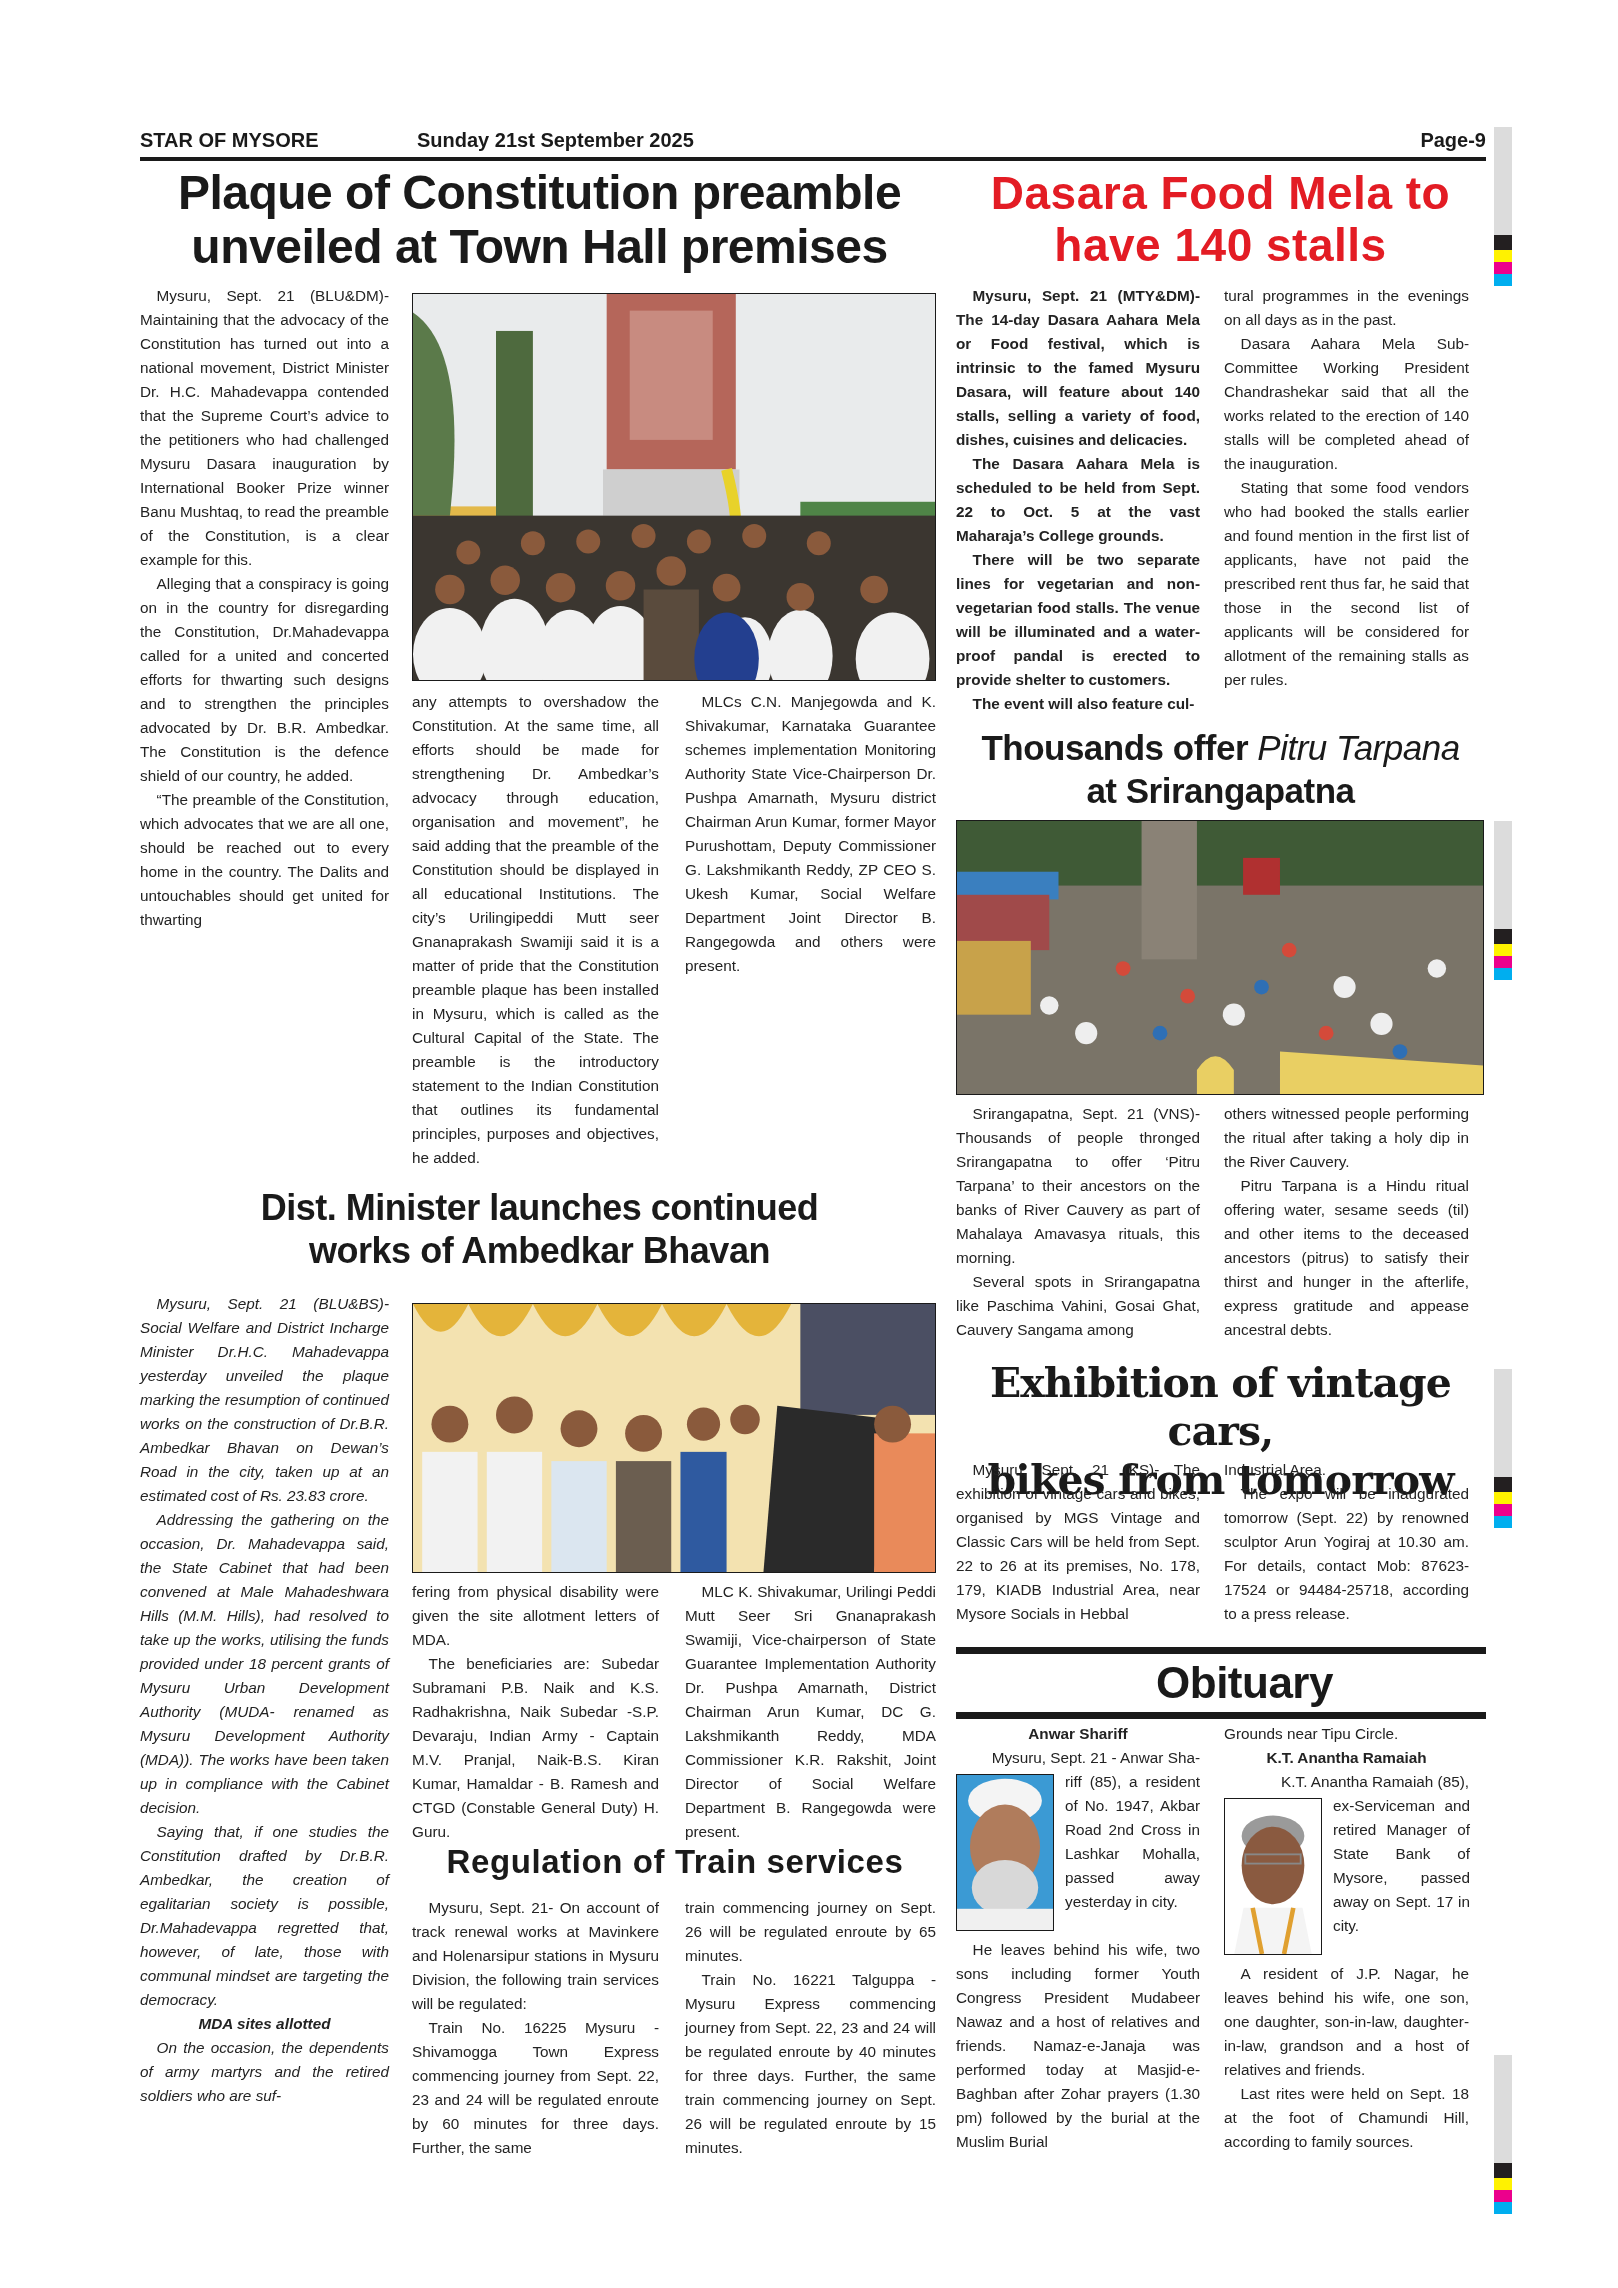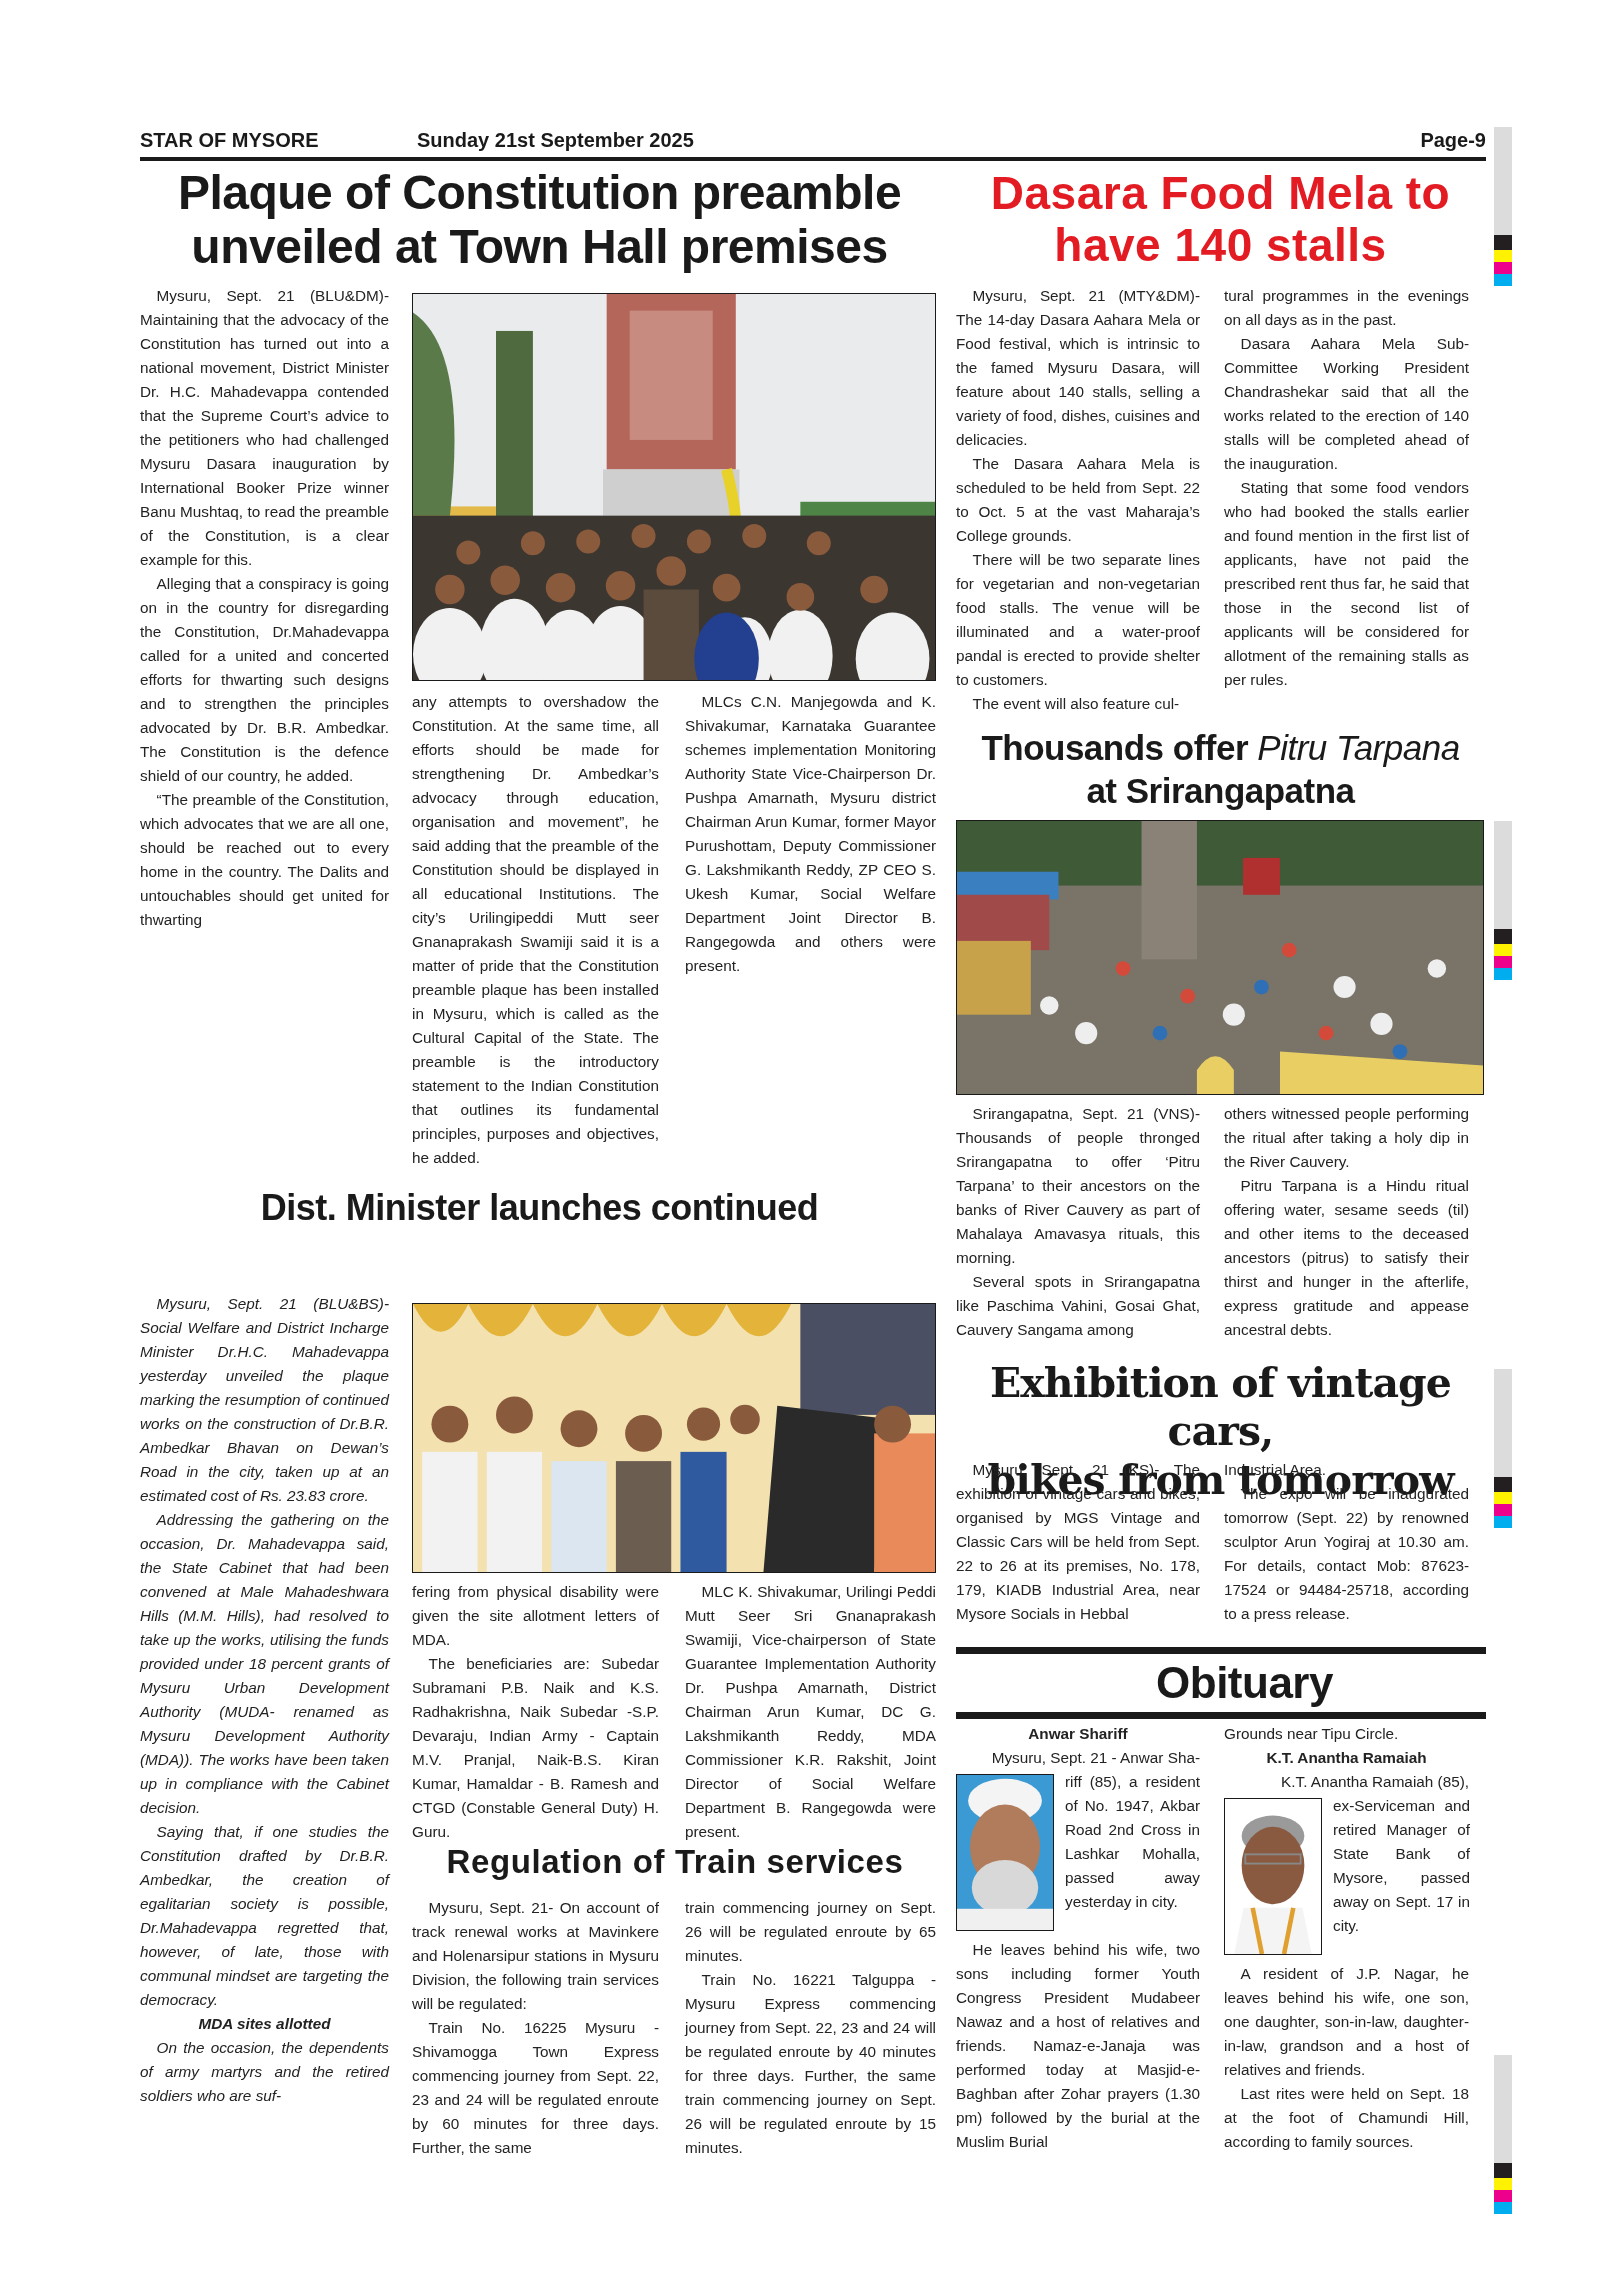--- a/index.html
+++ b/index.html
@@ -139,21 +139,21 @@
   <p class="noindent">any attempts to overshadow the Constitution. At the same time, all efforts should be made for strengthening Dr. Ambedkar’s advocacy through education, organisation and movement”, he said adding that the preamble of the Constitution should be displayed in all educational Institutions. The city’s Urilingipeddi Mutt seer Gnanaprakash Swamiji said it is a matter of pride that the Constitution preamble plaque has been installed in Mysuru, which is called as the Cultural Capital of the State. The preamble is the introductory statement to the Indian Constitution that outlines its fundamental principles, purposes and objectives, he added.</p>
 </div>
 <div class="abs col" style="top:690px; left:685px; width:251px;">
   <p>MLCs C.N. Manjegowda and K. Shivakumar, Karnataka Guarantee schemes implementation Monitoring Authority State Vice-Chairperson Dr. Pushpa Amarnath, Mysuru district Chairman Arun Kumar, former Mayor Purushottam, Deputy Commissioner G. Lakshmikanth Reddy, ZP CEO S. Ukesh Kumar, Social Welfare Department Joint Director B. Rangegowda and others were present.</p>
 </div>
 
 <div class="abs headline h-food">
   <div>Dasara Food Mela to</div>
   <div>have 140 stalls</div>
 </div>
-<div class="abs col" style="top:284px; left:956px; width:244px;">
+<div class="abs col" style="top:284px; left:956px; width:244px;font-weight:bold;">
   <p>Mysuru, Sept. 21 (MTY&amp;DM)- The 14-day Dasara Aahara Mela or Food festival, which is intrinsic to the famed Mysuru Dasara, will feature about 140 stalls, selling a variety of food, dishes, cuisines and delicacies.</p>
   <p>The Dasara Aahara Mela is scheduled to be held from Sept. 22 to Oct. 5 at the vast Maharaja’s College grounds.</p>
   <p>There will be two separate lines for vegetarian and non-vegetarian food stalls. The venue will be illuminated and a water-proof pandal is erected to provide shelter to customers.</p>
   <p>The event will also feature cul-</p>
 </div>
 <div class="abs col" style="top:284px; left:1224px; width:245px;">
   <p class="noindent">tural programmes in the evenings on all days as in the past.</p>
   <p>Dasara Aahara Mela Sub-Committee Working President Chandrashekar said that all the works related to the erection of 140 stalls will be completed ahead of the inauguration.</p>
   <p>Stating that some food vendors who had booked the stalls earlier and found mention in the first list of applicants, have not paid the prescribed rent thus far, he said that those in the second list of applicants will be considered for allotment of the remaining stalls as per rules.</p>
 </div>
@@ -253,20 +253,21 @@
       </svg>
     </div>
     <div style="position:absolute; left:109px; top:0; width:137px; text-align:justify;">ex-Serviceman and retired Manager of State Bank of Mysore, passed away on Sept. 17 in city.</div>
   </div>
   <p>A resident of J.P. Nagar, he leaves behind his wife, one son, one daughter, son-in-law, daughter-in-law, grandson and a host of relatives and friends.</p>
   <p>Last rites were held on Sept. 18 at the foot of Chamundi Hill, according to family sources.</p>
 </div>
 
 <div class="abs headline h-ambed">
   <div>Dist. Minister launches continued</div>
+  <div>works of Ambedkar Bhavan</div>
 </div>
 <div class="abs col" style="top:1292px; left:140px; width:249px;font-style:italic;">
   <p>Mysuru, Sept. 21 (BLU&amp;BS)- Social Welfare and District Incharge Minister Dr.H.C. Mahadevappa yesterday unveiled the plaque marking the resumption of continued works on the construction of Dr.B.R. Ambedkar Bhavan on Dewan’s Road in the city, taken up at an estimated cost of Rs. 23.83 crore.</p>
   <p>Addressing the gathering on the occasion, Dr. Mahadevappa said, the State Cabinet that had been convened at Male Mahadeshwara Hills (M.M. Hills), had resolved to take up the works, utilising the funds provided under 18 percent grants of Mysuru Urban Development Authority (MUDA- renamed as Mysuru Development Authority (MDA)). The works have been taken up in compliance with the Cabinet decision.</p>
   <p>Saying that, if one studies the Constitution drafted by Dr.B.R. Ambedkar, the creation of egalitarian society is possible, Dr.Mahadevappa regretted that, however, of late, those with communal mindset are targeting the democracy.</p>
   <div class="sub">MDA sites allotted</div>
   <p>On the occasion, the dependents of army martyrs and the retired soldiers who are suf-</p>
 </div>
 <div class="abs photo" style="top:1303px; left:412px; width:522px; height:268px;">
   <svg viewBox="0 0 566 290" preserveAspectRatio="none">

